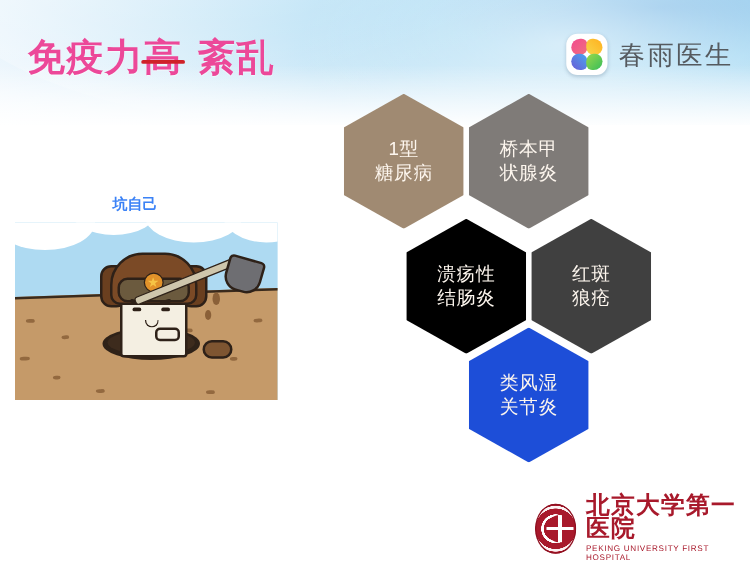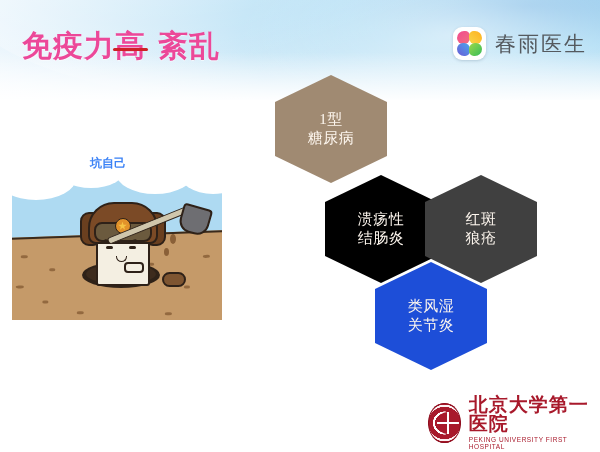--- a/index.html
+++ b/index.html
@@ -137,26 +137,25 @@
   .dirt-a{position:absolute;left:158px;top:56px;width:6px;height:10px;background:#8a6038;border-radius:50%;}
   .dirt-b{position:absolute;left:152px;top:70px;width:5px;height:8px;background:#8a6038;border-radius:50%;}
   .clump{position:absolute;left:150px;top:94px;width:20px;height:11px;background:#7e5531;border:2px solid #2e2118;border-radius:8px;}
   .illus-label{
     position:absolute;left:90px;top:155px;
     font-size:12px;font-weight:bold;color:#3b82f6;
   }
   
   .hive{position:absolute;left:262px;top:62px;width:260px;height:310px;}
   .hex{
-    position:absolute;width:112px;height:108px;
+    position:absolute;width:96px;height:108px;
     clip-path:polygon(50% 0%,100% 25%,100% 75%,50% 100%,0% 75%,0% 25%);
     display:flex;flex-direction:column;align-items:center;justify-content:center;
     color:#fdf6ee;font-size:15px;line-height:1.28;text-align:center;
     letter-spacing:.5px;
-    font-family:Liberation Serif, serif;
   }
   .hex span{display:block;white-space:nowrap;}
   
   .hosp{
     position:absolute;left:428px;top:395px;display:flex;align-items:center;gap:8px;
   }
   .seal{
     width:40px;height:40px;border-radius:50%;
     background:radial-gradient(circle at 50% 50%,#ffffff 0 26%,#a8192b 27% 36%,#ffffff 37% 44%,#a8192b 45% 62%,#fdf2f3 63% 70%,#a8192b 71% 100%);
     position:relative;box-shadow:inset 0 0 0 1px #8e1020;
@@ -238,20 +237,24 @@
     <div class="dirt-b"></div>
     <div class="clump"></div>
   </div>
   <div class="illus-label">坑自己</div>
 
   <div class="hive" id="hive">
       <div class="hex" style="left: 13px; top: 13px; background: rgb(160, 138, 114);">
         <span>1型</span>
         <span>糖尿病</span>
       </div>
+      <div class="hex" style="left: 113px; top: 13px; background: rgb(127, 123, 120);">
+        <span>桥本甲</span>
+        <span>状腺炎</span>
+      </div>
       <div class="hex" style="left: 63px; top: 113px; background: #000000;">
         <span>溃疡性</span>
         <span>结肠炎</span>
       </div>
       <div class="hex" style="left: 163px; top: 113px; background: #404040;">
         <span>红斑</span>
         <span>狼疮</span>
       </div>
       <div class="hex" style="left: 113px; top: 200px; background: #1d4ed8;">
         <span>类风湿</span>

